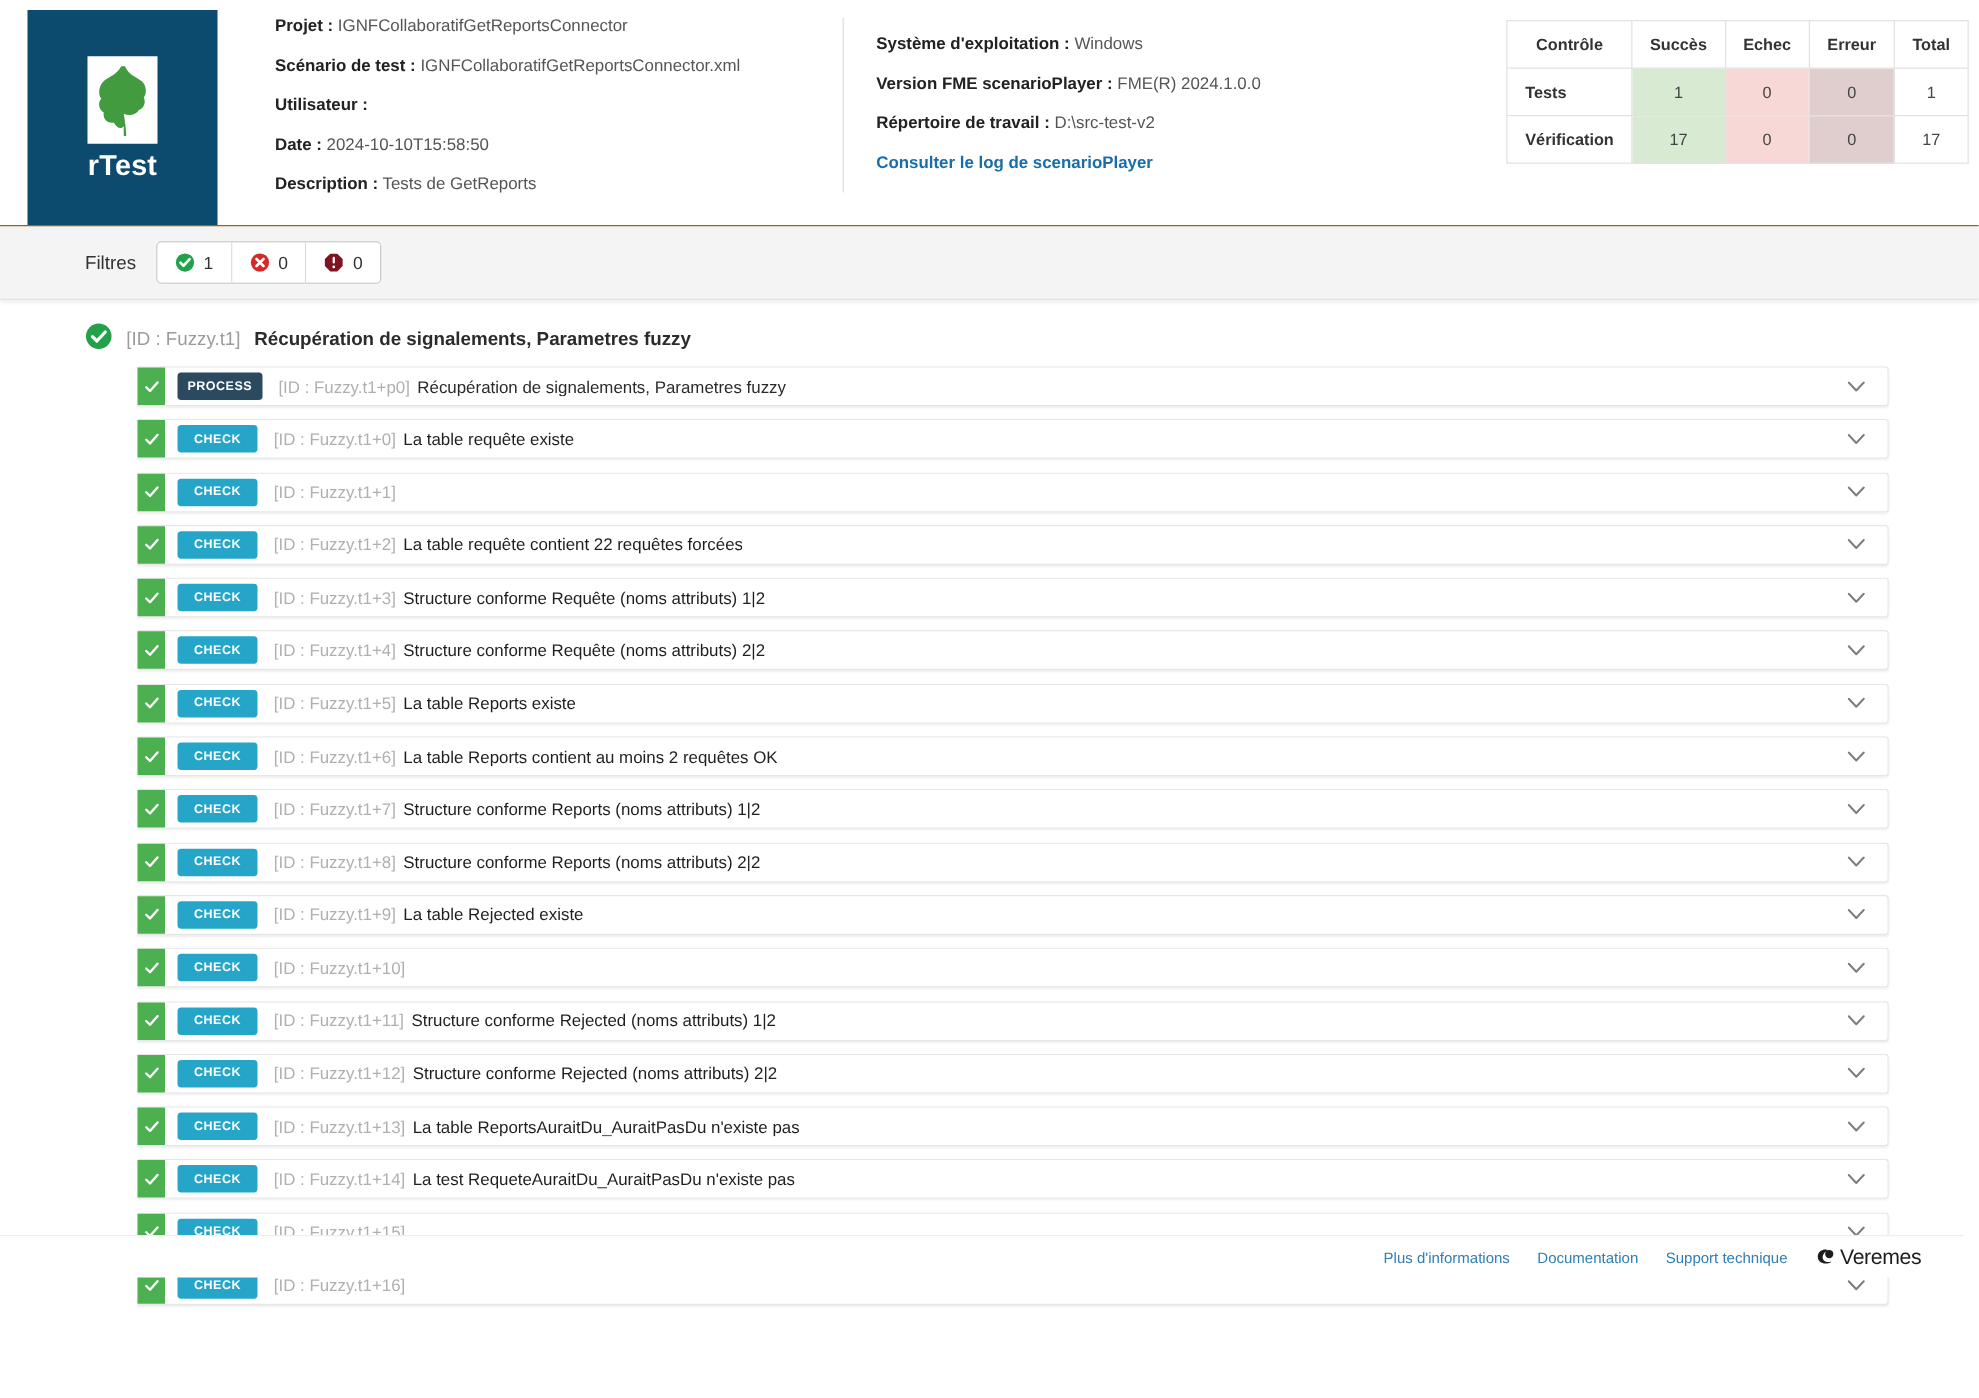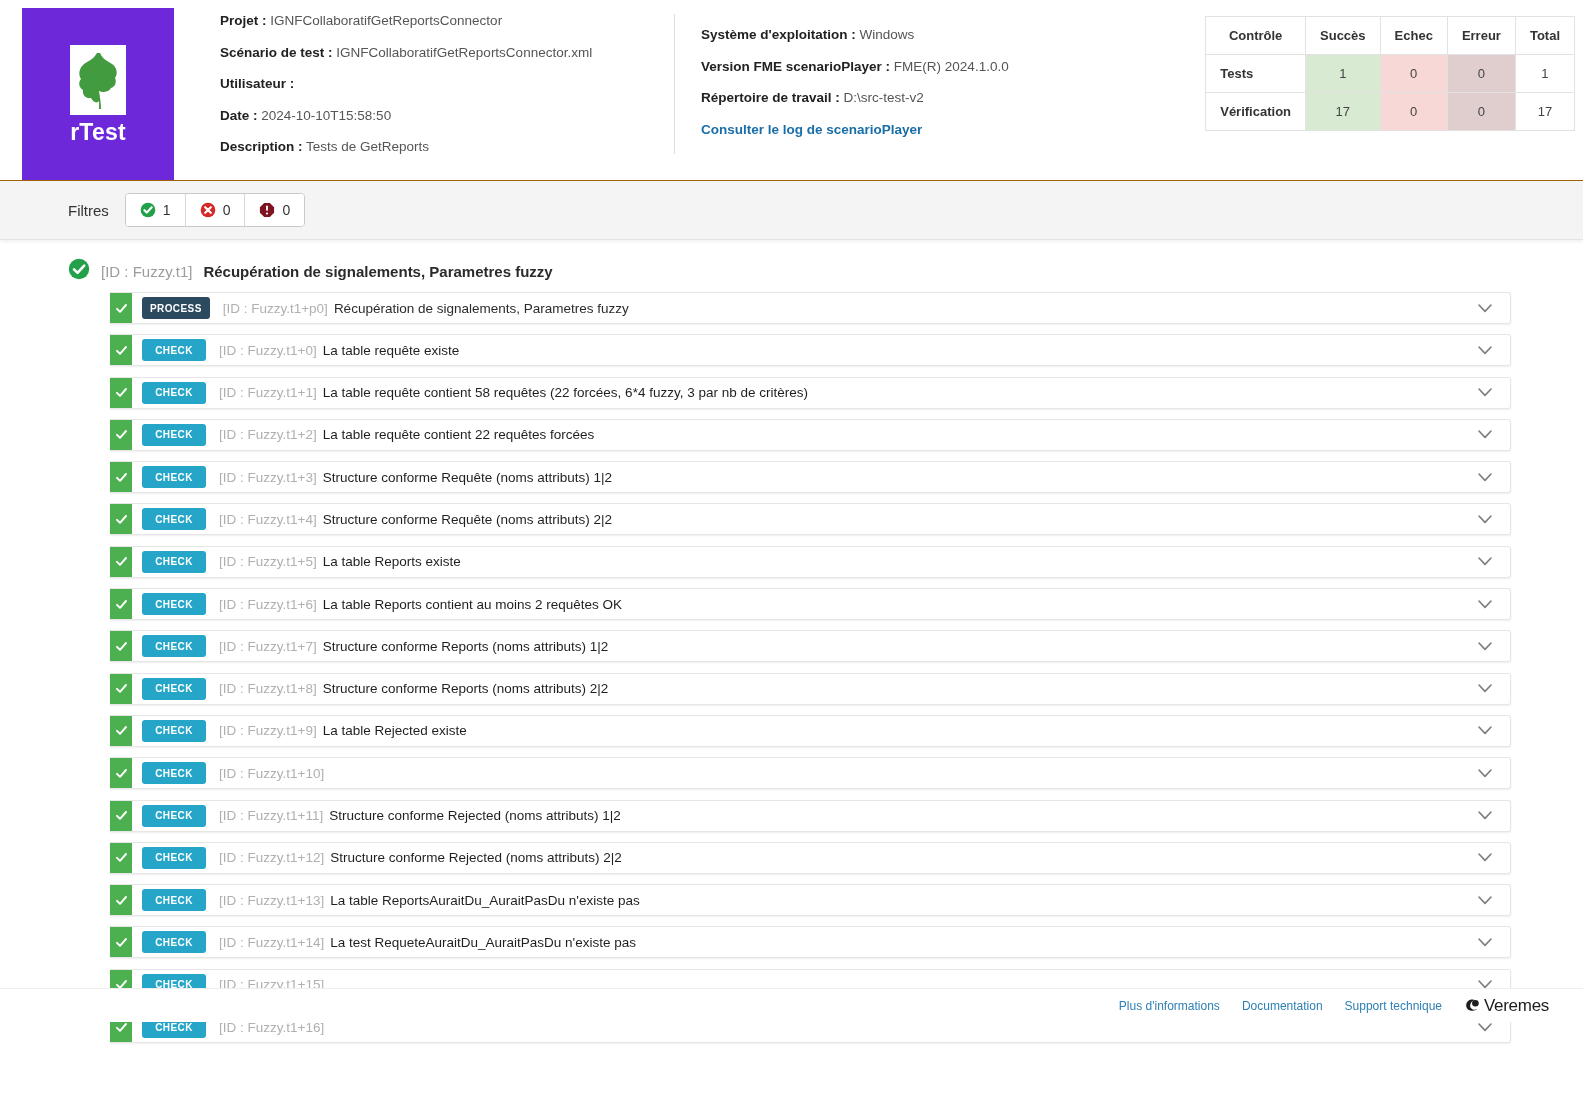--- a/index.html
+++ b/index.html
@@ -18,21 +18,21 @@
     position: relative;
     height: 180px;
     display: flex;
     align-items: flex-start;
     background: #ffffff;
     padding: 0;
   }
   .logo-box {
     width: 152px; height: 172px;
     margin: 8px 0 0 22px;
-    background: #6d28d9;
+    background: #0c4a6e;
     display: flex;
     flex-direction: column;
     align-items: center;
     justify-content: center;
     flex: 0 0 auto;
   }
   .logo-leaf {
     width: 56px; height: 70px;
     background: #ffffff;
     display: flex; align-items: center; justify-content: center;
@@ -226,21 +226,21 @@
     margin-right: 16px;
     flex: 0 0 auto;
     cursor: pointer;
     width: 18px; height: 18px;
     display: flex; align-items: center; justify-content: center;
   }
 
   
   .footer {
     position: absolute;
-    left: 0; right: 0;
+    left: 0; right: 12px;
     bottom: 96px;
     height: 34px;
     background: #ffffff;
     border-top: 1px solid #eeeeee;
     display: flex;
     align-items: center;
     justify-content: flex-end;
     padding-right: 34px;
     gap: 22px;
     z-index: 10;
@@ -431,21 +431,20 @@
     </div>
 
     <div class="row">
       <span class="statusbar">
         <svg width="13" height="13" viewBox="0 0 13 13" aria-hidden="true">
             <path d="M2 6.8 L5 9.8 L11 3" stroke="#ffffff" stroke-width="1.9" fill="none" stroke-linecap="round" stroke-linejoin="round"></path>
           </svg>
       </span>
       <span class="badge check">CHECK</span>
       <span class="rid">[ID : Fuzzy.t1+1]</span>
-      <span class="rtext">La table requête contient 58 requêtes (22 forcées, 6*4 fuzzy, 3 par nb de critères)</span>
       <span class="chev">
         <svg width="14" height="9" viewBox="0 0 14 9" aria-hidden="true">
             <path d="M1 1 L7 7.4 L13 1" stroke="#7d7d7d" stroke-width="1.6" fill="none" stroke-linecap="round" stroke-linejoin="round"></path>
           </svg>
       </span>
     </div>
 
     <div class="row">
       <span class="statusbar">
         <svg width="13" height="13" viewBox="0 0 13 13" aria-hidden="true">

